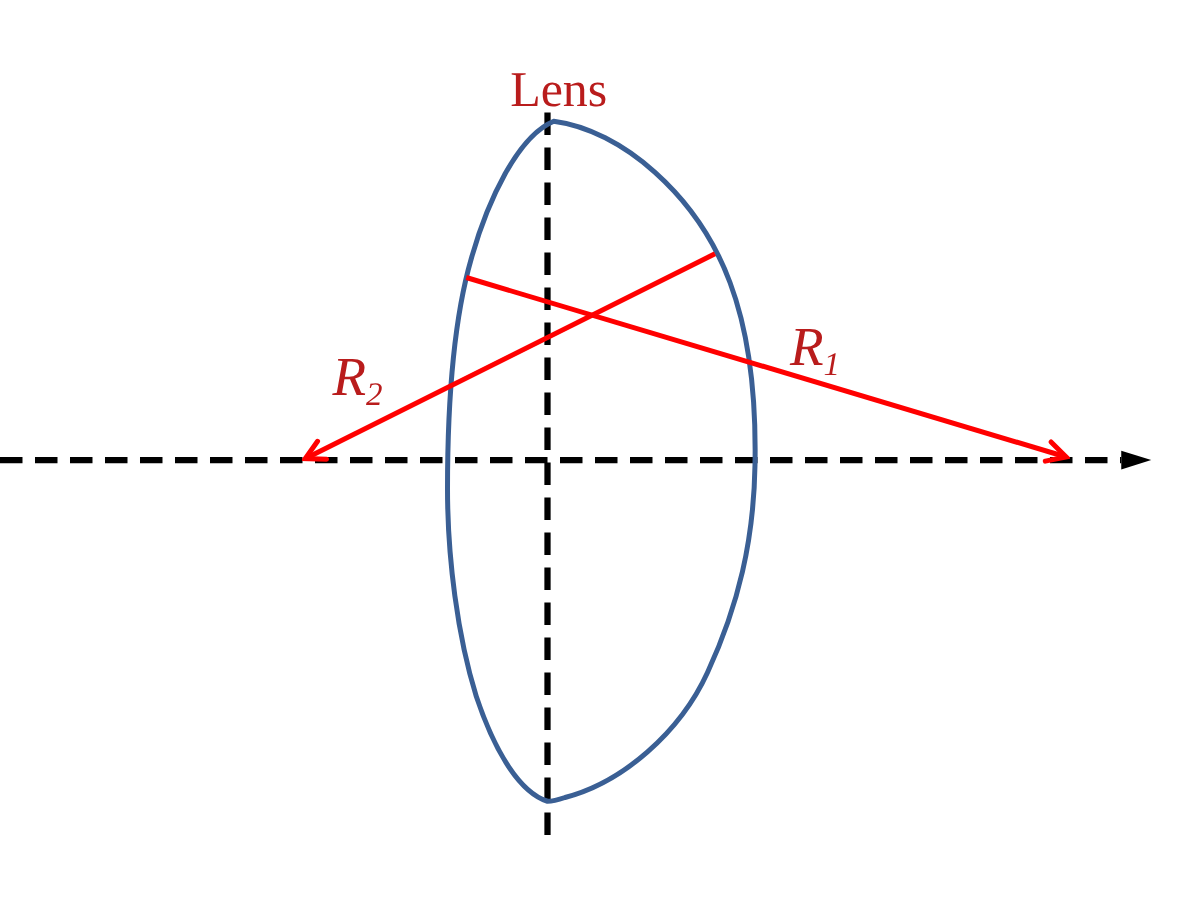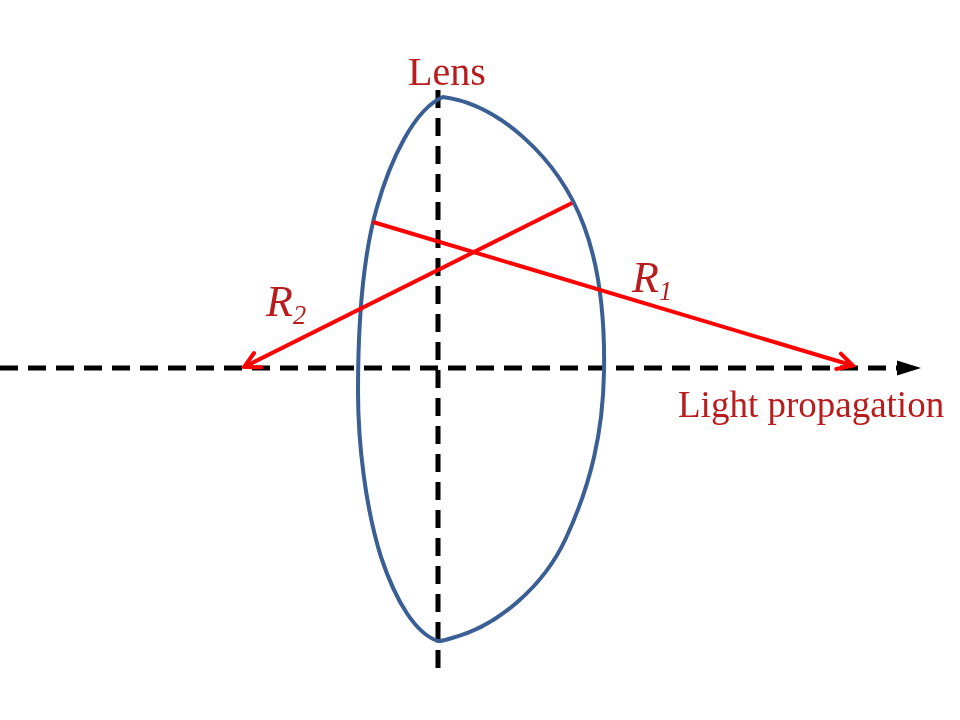--- a/index.html
+++ b/index.html
@@ -89,15 +89,14 @@
 
     <line x1="572" y1="203" x2="246" y2="366" stroke="#ff0000" stroke-width="4" marker-end="url(#rayArrow)"></line>
   </svg>
 
   <div class="label lens-label">Lens</div>
 
   <div class="label radius-label r1-label"><span>R</span><span class="sub">1</span></div>
 
   <div class="label radius-label r2-label"><span>R</span><span class="sub">2</span></div>
 
-  <div class="label axis-label">Light propagation</div>
 
 </div>
 
 </body></html>

